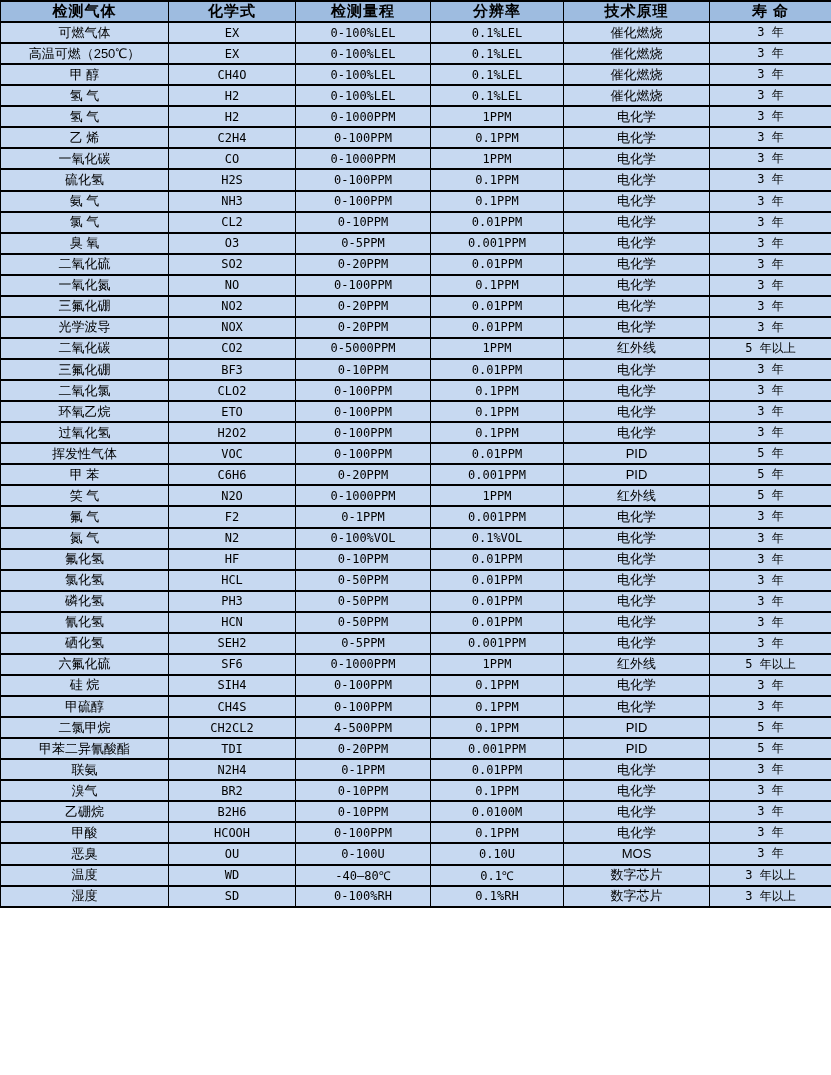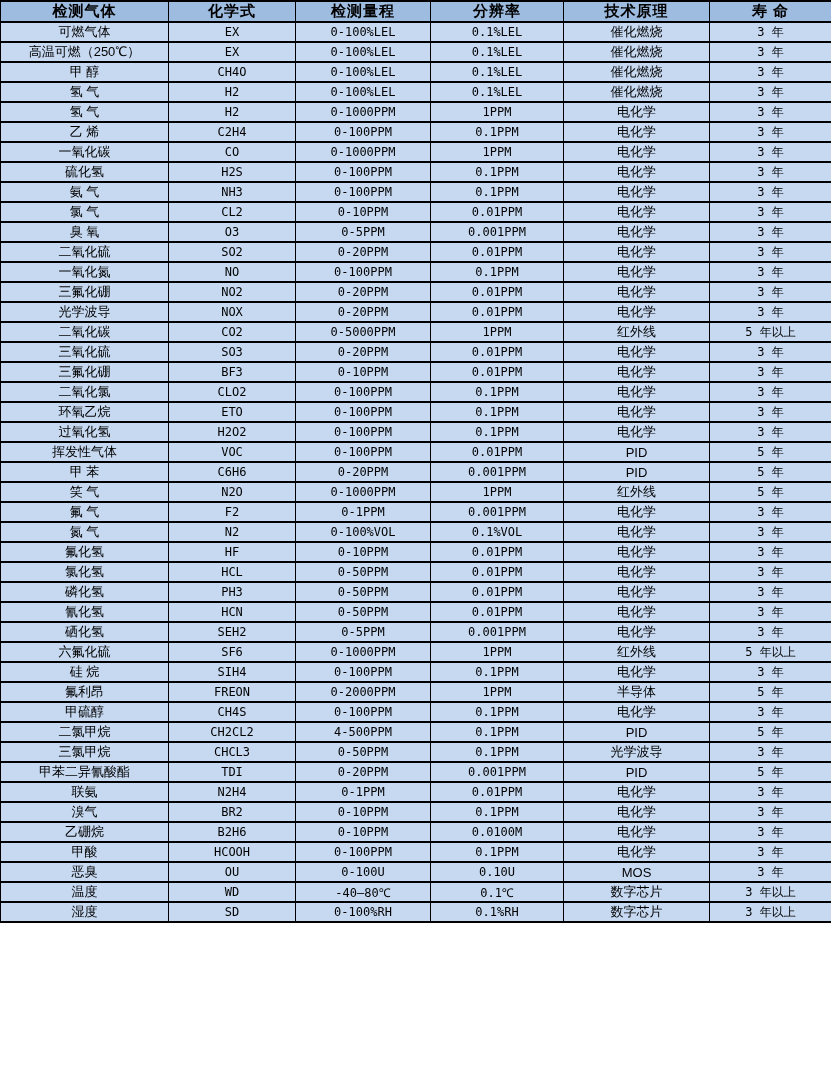--- a/index.html
+++ b/index.html
@@ -189,28 +189,20 @@
       </tr>
       <tr data-name="table-row">
         <td class="col-gas" data-name="cell-gas">二氧化碳</td>
         <td class="col-formula" data-name="cell-formula">CO2</td>
         <td class="col-range" data-name="cell-range">0-5000PPM</td>
         <td class="col-resolution" data-name="cell-resolution">1PPM</td>
         <td class="col-principle" data-name="cell-principle">红外线</td>
         <td class="col-lifespan" data-name="cell-lifespan">5 年以上</td>
       </tr>
       <tr data-name="table-row">
-        <td class="col-gas" data-name="cell-gas">三氧化硫</td>
-        <td class="col-formula" data-name="cell-formula">SO3</td>
-        <td class="col-range" data-name="cell-range">0-20PPM</td>
-        <td class="col-resolution" data-name="cell-resolution">0.01PPM</td>
-        <td class="col-principle" data-name="cell-principle">电化学</td>
-        <td class="col-lifespan" data-name="cell-lifespan">3 年</td>
-      </tr>
-      <tr data-name="table-row">
         <td class="col-gas" data-name="cell-gas">三氟化硼</td>
         <td class="col-formula" data-name="cell-formula">BF3</td>
         <td class="col-range" data-name="cell-range">0-10PPM</td>
         <td class="col-resolution" data-name="cell-resolution">0.01PPM</td>
         <td class="col-principle" data-name="cell-principle">电化学</td>
         <td class="col-lifespan" data-name="cell-lifespan">3 年</td>
       </tr>
       <tr data-name="table-row">
         <td class="col-gas" data-name="cell-gas">二氧化氯</td>
         <td class="col-formula" data-name="cell-formula">CLO2</td>
@@ -325,50 +317,34 @@
       </tr>
       <tr data-name="table-row">
         <td class="col-gas" data-name="cell-gas">硅 烷</td>
         <td class="col-formula" data-name="cell-formula">SIH4</td>
         <td class="col-range" data-name="cell-range">0-100PPM</td>
         <td class="col-resolution" data-name="cell-resolution">0.1PPM</td>
         <td class="col-principle" data-name="cell-principle">电化学</td>
         <td class="col-lifespan" data-name="cell-lifespan">3 年</td>
       </tr>
       <tr data-name="table-row">
-        <td class="col-gas" data-name="cell-gas">氟利昂</td>
-        <td class="col-formula" data-name="cell-formula">FREON</td>
-        <td class="col-range" data-name="cell-range">0-2000PPM</td>
-        <td class="col-resolution" data-name="cell-resolution">1PPM</td>
-        <td class="col-principle" data-name="cell-principle">半导体</td>
-        <td class="col-lifespan" data-name="cell-lifespan">5 年</td>
-      </tr>
-      <tr data-name="table-row">
         <td class="col-gas" data-name="cell-gas">甲硫醇</td>
         <td class="col-formula" data-name="cell-formula">CH4S</td>
         <td class="col-range" data-name="cell-range">0-100PPM</td>
         <td class="col-resolution" data-name="cell-resolution">0.1PPM</td>
         <td class="col-principle" data-name="cell-principle">电化学</td>
         <td class="col-lifespan" data-name="cell-lifespan">3 年</td>
       </tr>
       <tr data-name="table-row">
         <td class="col-gas" data-name="cell-gas">二氯甲烷</td>
         <td class="col-formula" data-name="cell-formula">CH2CL2</td>
         <td class="col-range" data-name="cell-range">4-500PPM</td>
         <td class="col-resolution" data-name="cell-resolution">0.1PPM</td>
         <td class="col-principle" data-name="cell-principle">PID</td>
         <td class="col-lifespan" data-name="cell-lifespan">5 年</td>
-      </tr>
-      <tr data-name="table-row">
-        <td class="col-gas" data-name="cell-gas">三氯甲烷</td>
-        <td class="col-formula" data-name="cell-formula">CHCL3</td>
-        <td class="col-range" data-name="cell-range">0-50PPM</td>
-        <td class="col-resolution" data-name="cell-resolution">0.1PPM</td>
-        <td class="col-principle" data-name="cell-principle">光学波导</td>
-        <td class="col-lifespan" data-name="cell-lifespan">3 年</td>
       </tr>
       <tr data-name="table-row">
         <td class="col-gas" data-name="cell-gas">甲苯二异氰酸酯</td>
         <td class="col-formula" data-name="cell-formula">TDI</td>
         <td class="col-range" data-name="cell-range">0-20PPM</td>
         <td class="col-resolution" data-name="cell-resolution">0.001PPM</td>
         <td class="col-principle" data-name="cell-principle">PID</td>
         <td class="col-lifespan" data-name="cell-lifespan">5 年</td>
       </tr>
       <tr data-name="table-row">

